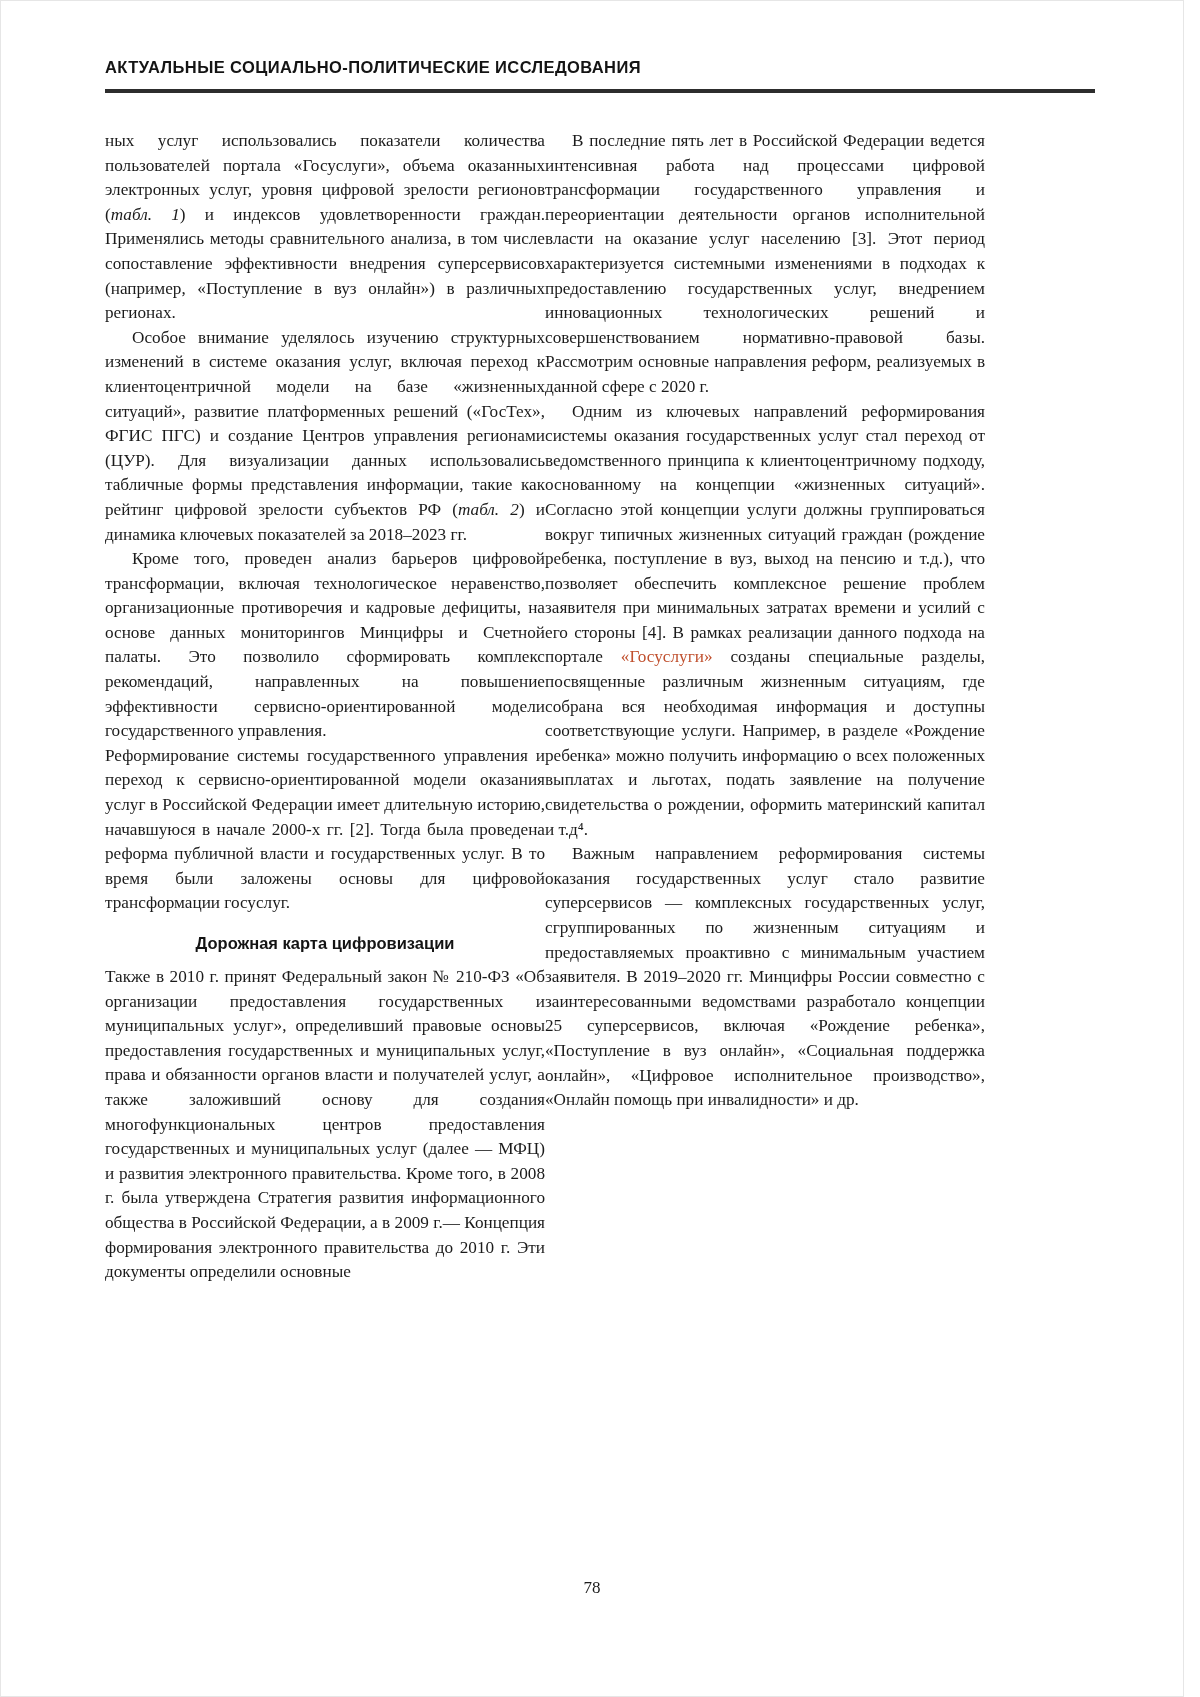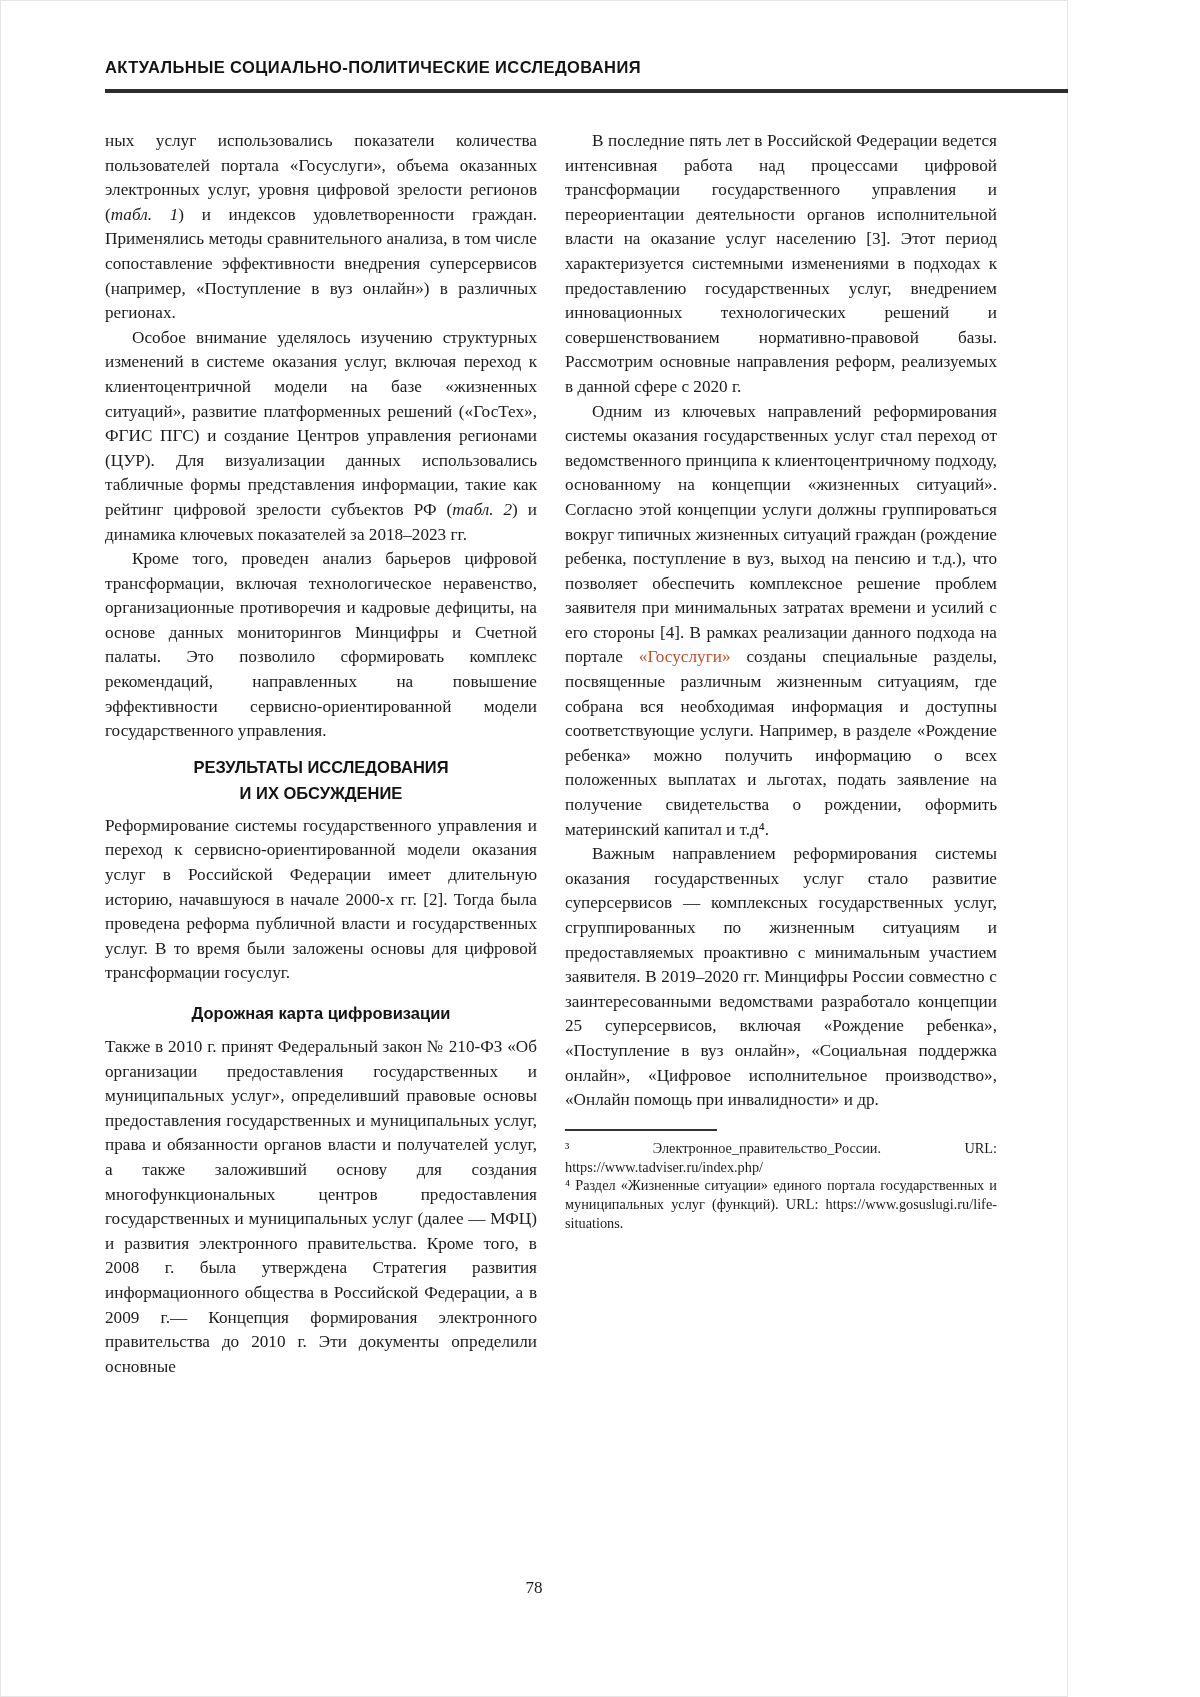--- a/index.html
+++ b/index.html
@@ -1,18 +1,18 @@
 <!DOCTYPE html>
 <html lang="ru" style="--accent-link: #c0502e;"><head>
 <meta charset="utf-8">
 <style>
   html, body { margin: 0; padding: 0; background: #ffffff; }
   .page {
     position: relative;
-    width: 1068px;
+    width: 1184px;
     height: 1697px;
     background: #ffffff;
     box-sizing: border-box;
     padding: 58px 71px 0 105px;
     overflow: hidden;
     font-family: "Liberation Serif", "DejaVu Serif", serif;
     color: #1b1b1b;
     box-shadow: inset 0 0 0 1px #e6e6e6;
   }
   .running-title {
@@ -23,21 +23,20 @@
     color: #141414;
   }
   .header-rule {
     width: 990px;
     height: 4px;
     background: #2d2d2d;
     margin-top: 12px;
   }
   .columns {
     display: flex;
-    gap: 28px;
     margin-top: 36px;
   }
   .col {
     width: 440px;
     font-size: 17.2px;
     line-height: 24.6px;
     text-align: justify;
   }
   .col p {
     margin: 0;
@@ -89,34 +88,28 @@
     <div class="running-title">АКТУАЛЬНЫЕ СОЦИАЛЬНО-ПОЛИТИЧЕСКИЕ ИССЛЕДОВАНИЯ</div>
     <div class="header-rule"></div>
   </div>
 
   <div class="columns">
 
     <div class="col">
       <p class="noindent"><span>ных услуг использовались показатели количества пользователей портала «Госуслуги», объема оказанных электронных услуг, уровня цифровой зрелости регионов (</span><span class="seg-i">табл. 1</span><span>) и индексов удовлетворенности граждан. Применялись методы сравнительного анализа, в том числе сопоставление эффективности внедрения суперсервисов (например, «Поступление в вуз онлайн») в различных регионах.</span></p>
       <p><span>Особое внимание уделялось изучению структурных изменений в системе оказания услуг, включая переход к клиентоцентричной модели на базе «жизненных ситуаций», развитие платформенных решений («ГосТех», ФГИС ПГС) и создание Центров управления регионами (ЦУР). Для визуализации данных использовались табличные формы представления информации, такие как рейтинг цифровой зрелости субъектов РФ (</span><span class="seg-i">табл. 2</span><span>) и динамика ключевых показателей за 2018–2023 гг.</span></p>
       <p><span>Кроме того, проведен анализ барьеров цифровой трансформации, включая технологическое неравенство, организационные противоречия и кадровые дефициты, на основе данных мониторингов Минцифры и Счетной палаты. Это позволило сформировать комплекс рекомендаций, направленных на повышение эффективности сервисно-ориентированной модели государственного управления.</span></p>
-      <h2 class="section-heading"><span>РЕЗУЛЬТАТЫ ИССЛЕДОВАНИЯ</span><br><span>И ИХ ОБСУЖДЕНИЕ</span></h2>
       <p class="noindent"><span>Реформирование системы государственного управления и переход к сервисно-ориентированной модели оказания услуг в Российской Федерации имеет длительную историю, начавшуюся в начале 2000-х гг. [2]. Тогда была проведена реформа публичной власти и государственных услуг. В то время были заложены основы для цифровой трансформации госуслуг.</span></p>
       <h3 class="sub-heading">Дорожная карта цифровизации</h3>
       <p class="noindent"><span>Также в 2010 г. принят Федеральный закон № 210-ФЗ «Об организации предоставления государственных и муниципальных услуг», определивший правовые основы предоставления государственных и муниципальных услуг, права и обязанности органов власти и получателей услуг, а также заложивший основу для создания многофункциональных центров предоставления государственных и муниципальных услуг (далее — МФЦ) и развития электронного правительства. Кроме того, в 2008 г. была утверждена Стратегия развития информационного общества в Российской Федерации, а в 2009 г.— Концепция формирования электронного правительства до 2010 г. Эти документы определили основные</span></p>
     </div>
 
     <div class="col">
       <p><span>В последние пять лет в Российской Федерации ведется интенсивная работа над процессами цифровой трансформации государственного управления и переориентации деятельности органов исполнительной власти на оказание услуг населению [3]. Этот период характеризуется системными изменениями в подходах к предоставлению государственных услуг, внедрением инновационных технологических решений и совершенствованием нормативно-правовой базы. Рассмотрим основные направления реформ, реализуемых в данной сфере с 2020 г.</span></p>
       <p><span>Одним из ключевых направлений реформирования системы оказания государственных услуг стал переход от ведомственного принципа к клиентоцентричному подходу, основанному на концепции «жизненных ситуаций». Согласно этой концепции услуги должны группироваться вокруг типичных жизненных ситуаций граждан (рождение ребенка, поступление в вуз, выход на пенсию и т.д.), что позволяет обеспечить комплексное решение проблем заявителя при минимальных затратах времени и усилий с его стороны [4]. В рамках реализации данного подхода на портале </span><span class="seg-link">«Госуслуги»</span><span> созданы специальные разделы, посвященные различным жизненным ситуациям, где собрана вся необходимая информация и доступны соответствующие услуги. Например, в разделе «Рождение ребенка» можно получить информацию о всех положенных выплатах и льготах, подать заявление на получение свидетельства о рождении, оформить материнский капитал и т.д⁴.</span></p>
       <p><span>Важным направлением реформирования системы оказания государственных услуг стало развитие суперсервисов — комплексных государственных услуг, сгруппированных по жизненным ситуациям и предоставляемых проактивно с минимальным участием заявителя. В 2019–2020 гг. Минцифры России совместно с заинтересованными ведомствами разработало концепции 25 суперсервисов, включая «Рождение ребенка», «Поступление в вуз онлайн», «Социальная поддержка онлайн», «Цифровое исполнительное производство», «Онлайн помощь при инвалидности» и др.</span></p>
-      <div class="footnotes">
-        <div class="footnote-rule"></div>
-        <p class="footnote noindent">³ Электронное_правительство_России. URL: https://www.tadviser.ru/index.php/</p>
-        <p class="footnote noindent">⁴ Раздел «Жизненные ситуации» единого портала государственных и муниципальных услуг (функций). URL: https://www.gosuslugi.ru/life-situations.</p>
-      </div>
     </div>
 
   </div>
 
   <div class="page-number">78</div>
 
 </div>
 
 </body></html>

